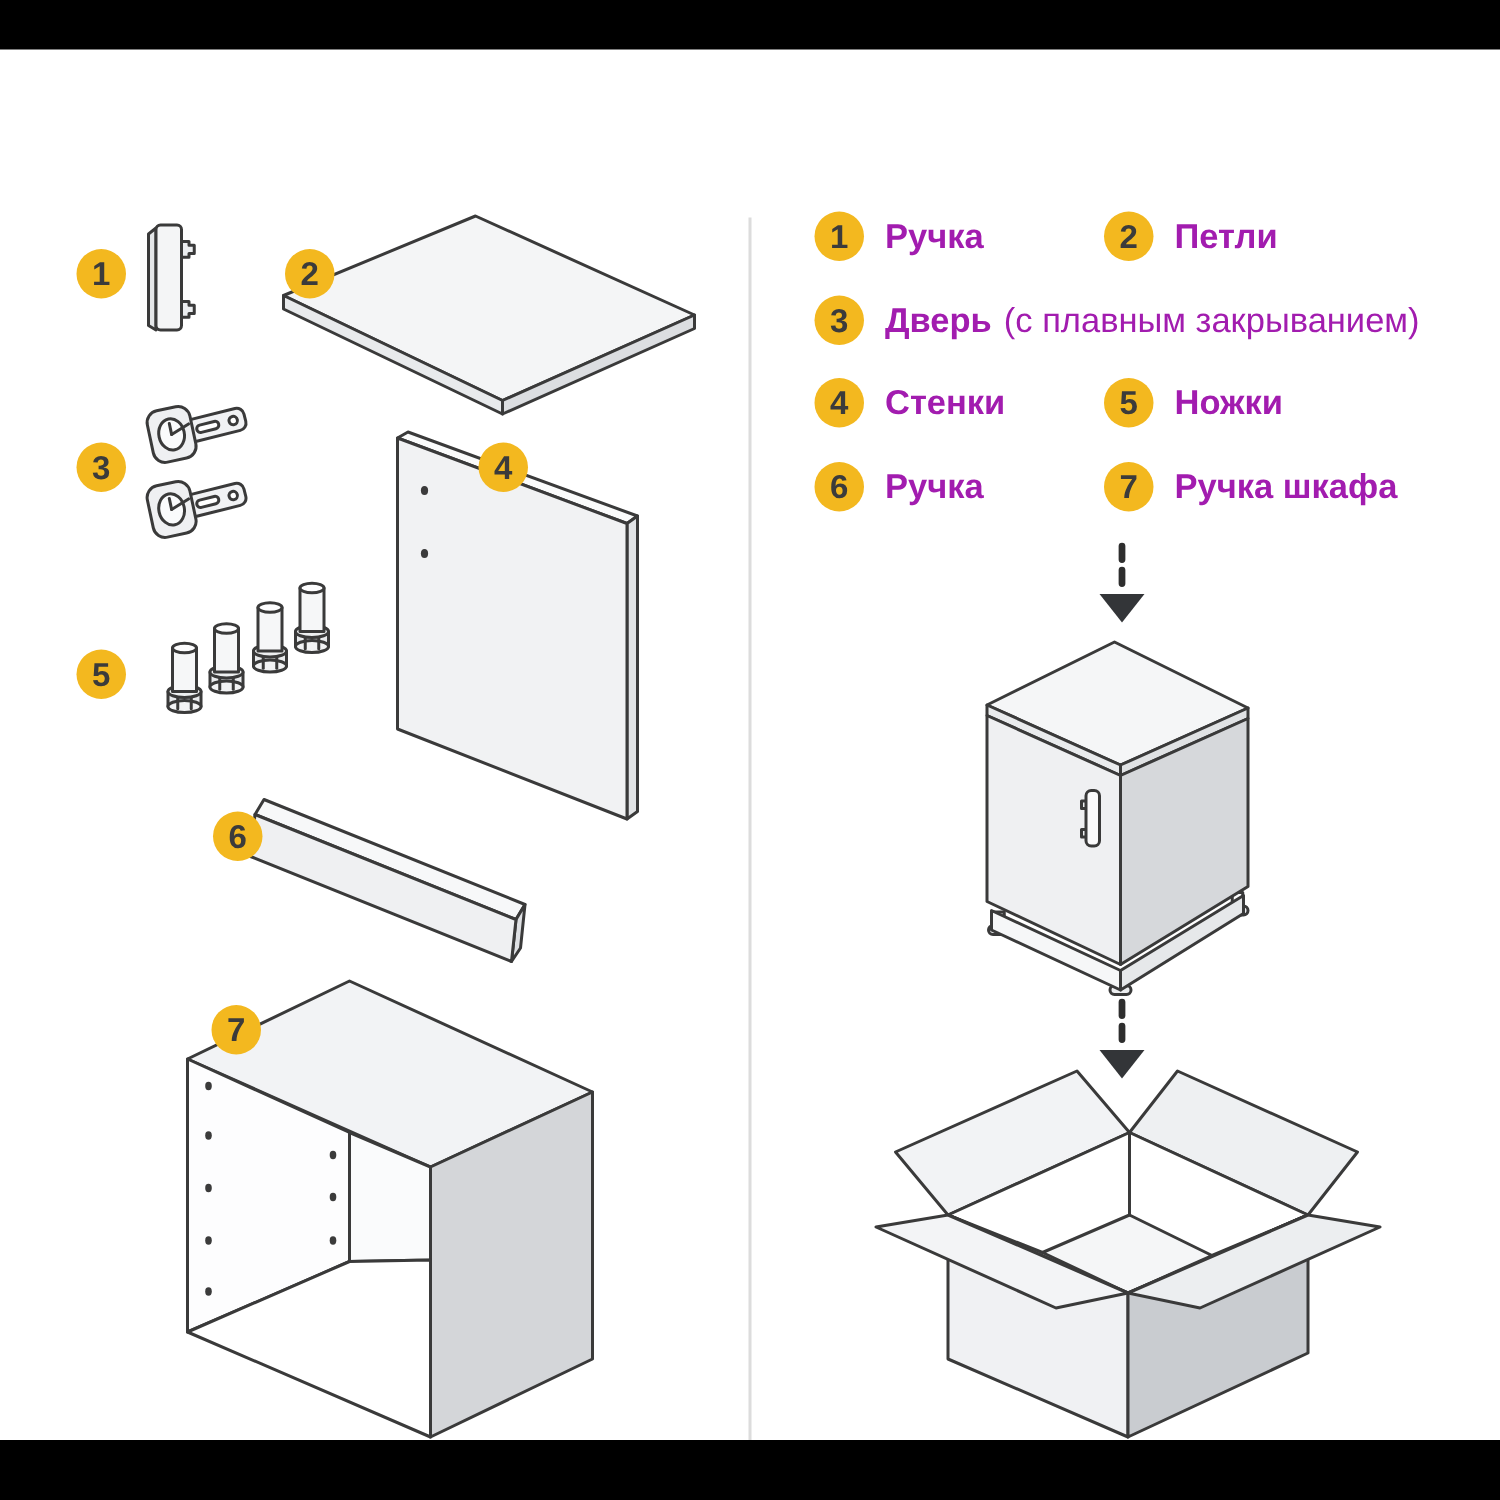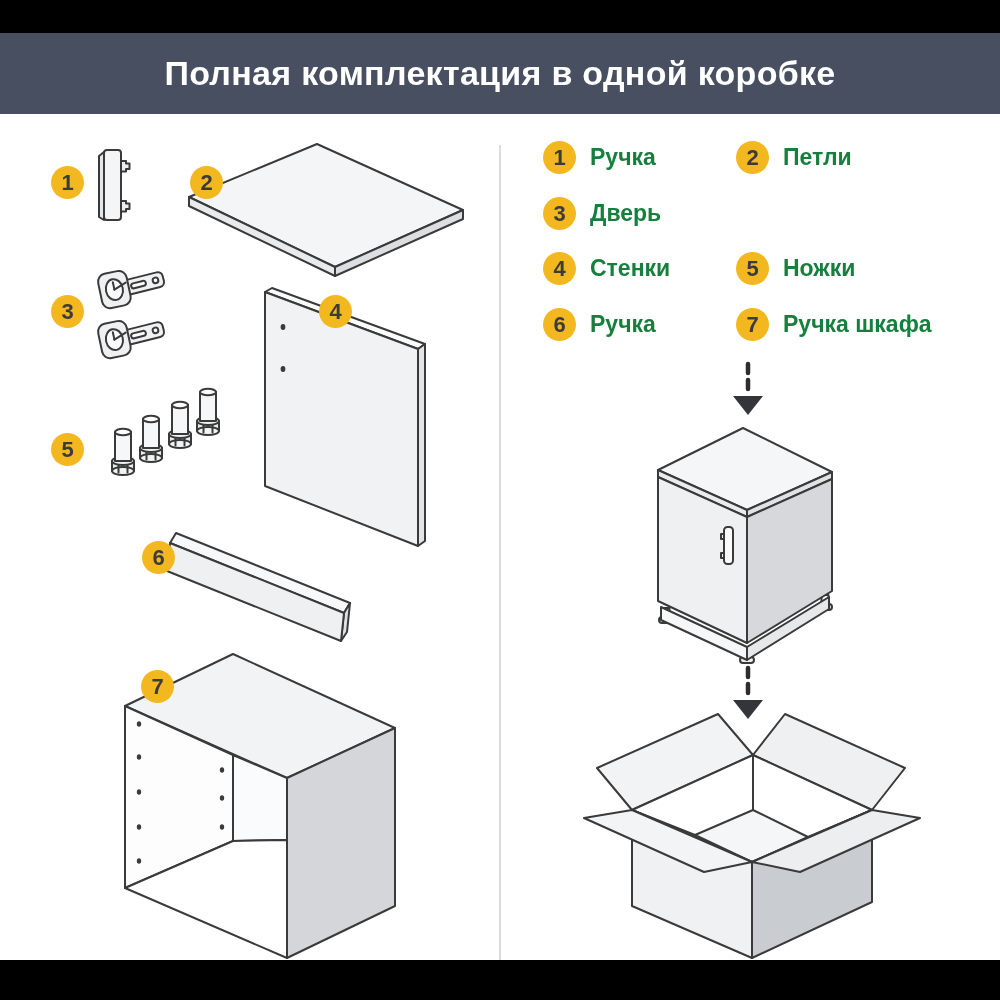--- a/index.html
+++ b/index.html
@@ -22,34 +22,31 @@
   .divider { position:absolute; left:499px; top:145px; width:2px; height:815px; background:#dcdcdc; }
   svg.artwork { position:absolute; left:0; top:114px; width:1000px; height:846px; }
   .badge {
     position:absolute; width:33px; height:33px; border-radius:50%;
     background:#f3b81f; color:#3b3b3b; font-size:22px; font-weight:700;
     display:flex; align-items:center; justify-content:center; line-height:1;
   }
   .legend-item { position:absolute; display:flex; align-items:center; }
   .legend-item .badge { position:static; flex:0 0 33px; }
   .legend-label {
-    margin-left:14px; font-size:23px; font-weight:600; color:#15803d; white-space:nowrap;
+    margin-left:14px; font-size:23px; font-weight:600; color:#a21caf; white-space:nowrap;
   }
   .legend-note { font-weight:400; margin-left:8px; }
 </style>
 </head>
 <body>
 
 <div class="stage">
 
   <div class="letterbox top"></div>
 
-  <div class="header">
-    <div class="title">Полная комплектация в одной коробке</div>
-  </div>
 
   <div class="divider"></div>
 
   <svg class="artwork" viewBox="0 114 1000 846" xmlns="http://www.w3.org/2000/svg">
     <defs>
       <g id="hinge">
         <g transform="rotate(-14 45 20)">
           <rect x="24" y="12" width="42" height="15" rx="5" fill="#f1f2f4"></rect>
           <rect x="33" y="17" width="15" height="5" rx="2.5" fill="#ffffff"></rect>
           <circle cx="58" cy="19.5" r="2.8" fill="#ffffff"></circle>
@@ -189,20 +186,21 @@
     <div class="badge">1</div>
     <div class="legend-label">Ручка</div>
   </div>
   <div class="legend-item" style="left:736px; top:141px;">
     <div class="badge">2</div>
     <div class="legend-label">Петли</div>
   </div>
   <div class="legend-item" style="left:543px; top:197px;">
     <div class="badge">3</div>
     <div class="legend-label">Дверь</div>
+    <div class="legend-label legend-note">(с плавным закрыванием)</div>
   </div>
   <div class="legend-item" style="left:543px; top:252px;">
     <div class="badge">4</div>
     <div class="legend-label">Стенки</div>
   </div>
   <div class="legend-item" style="left:736px; top:252px;">
     <div class="badge">5</div>
     <div class="legend-label">Ножки</div>
   </div>
   <div class="legend-item" style="left:543px; top:308px;">

